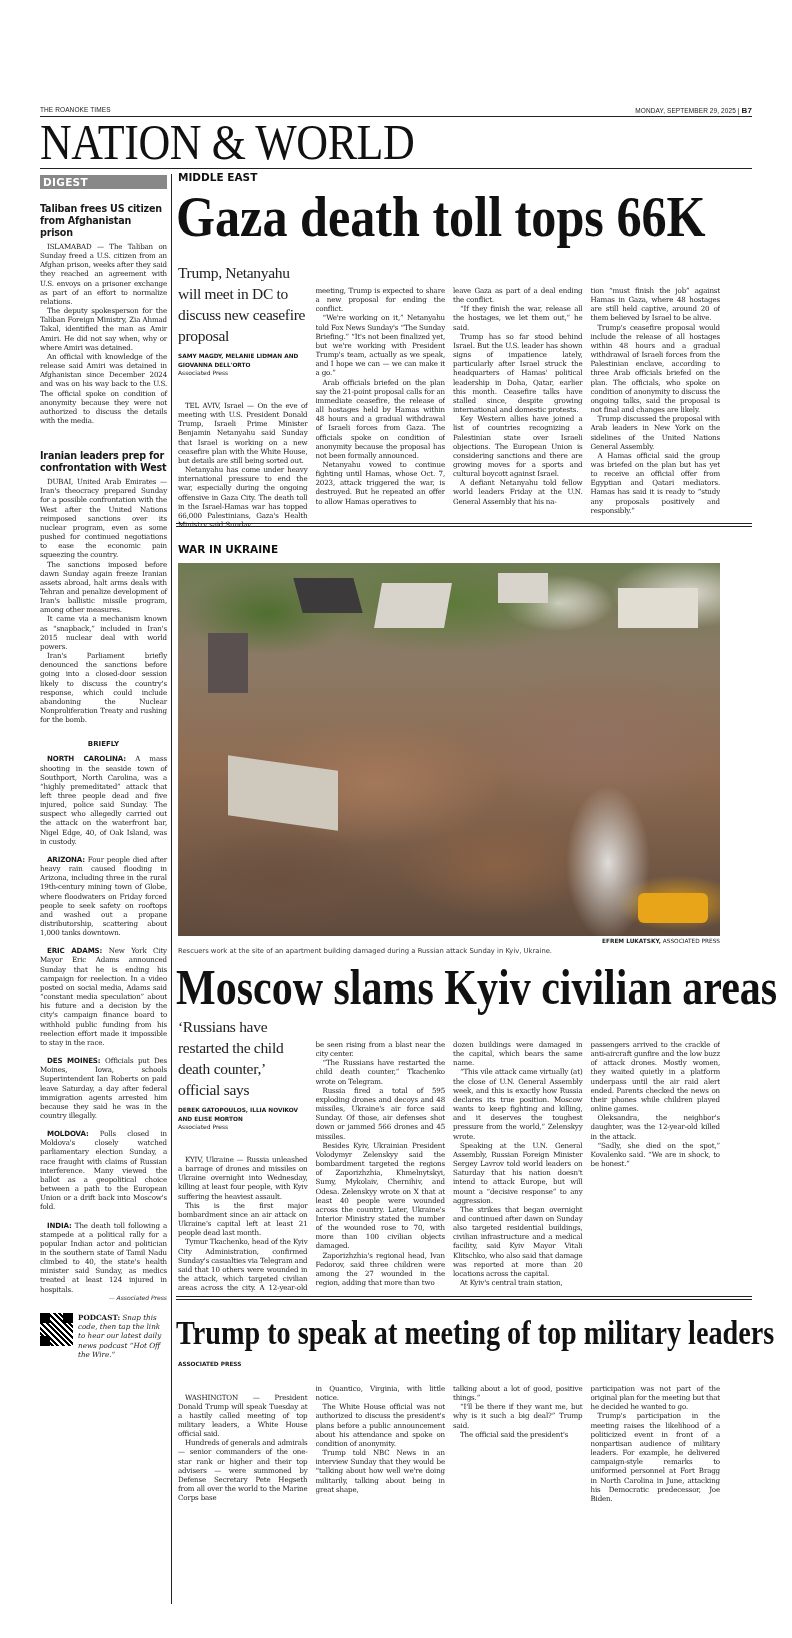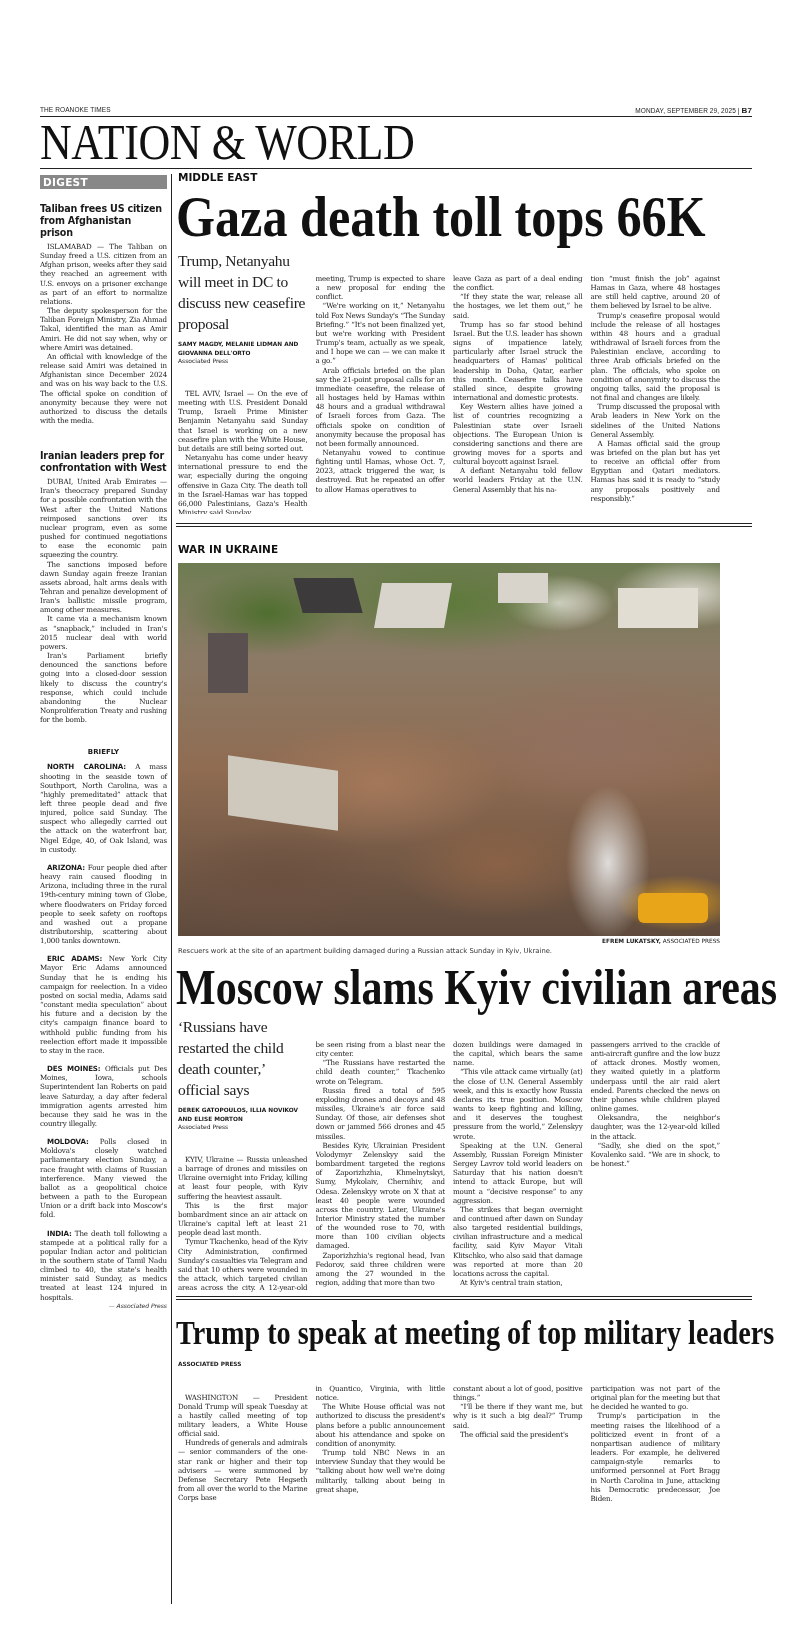--- a/index.html
+++ b/index.html
@@ -21,21 +21,21 @@
   .digest { position:absolute; left:40px; top:175px; width:127px; }
   .digest-label { background:#888; color:#fff; font-family:"DejaVu Sans", sans-serif; font-weight:bold;
     font-size:10.5px; padding:1px 3px; letter-spacing:.3px; }
   .dg-head { font-family:"DejaVu Sans", sans-serif; font-weight:bold; font-size:9.6px; line-height:12px;
     margin-top:14px; letter-spacing:-0.2px; }
   .body { font-family:"DejaVu Serif", serif; font-size:7.1px; line-height:9.15px; text-align:justify;
     hyphens:auto; letter-spacing:-0.15px;margin-top:24px; }
   .body p { text-indent:7px; }
   .digest .body { margin-top:3px; }
   .briefly { text-align:center; font-family:"DejaVu Sans", sans-serif; font-weight:bold; font-size:7px;
-    margin:24px 0 6px; }
+    margin:16px 0 6px; }
   .brief-item { margin-bottom:9px; }
   .brief-item .kick { font-family:"DejaVu Sans", sans-serif; font-weight:bold; }
   .credit-right { text-align:right; font-style:italic; font-family:"DejaVu Sans", sans-serif; font-size:6px; margin-top:0; }
   .podcast { display:flex; gap:5px; margin-top:12px; }
   .qr { width:33px; height:33px; flex:0 0 33px;
     background:
       linear-gradient(#000,#000) 0 0/10px 10px no-repeat,
       linear-gradient(#000,#000) 23px 0/10px 10px no-repeat,
       linear-gradient(#000,#000) 0 23px/10px 10px no-repeat,
       repeating-linear-gradient(45deg,#000 0 2px,#fff 2px 4px),
@@ -111,45 +111,49 @@
   <div class="body">
     <p class="brief-item"><span class="kick">NORTH CAROLINA:</span><span> A mass shooting in the seaside town of Southport, North Carolina, was a “highly premeditated” attack that left three people dead and five injured, police said Sunday. The suspect who allegedly carried out the attack on the waterfront bar, Nigel Edge, 40, of Oak Island, was in custody.</span></p>
     <p class="brief-item"><span class="kick">ARIZONA:</span><span> Four people died after heavy rain caused flooding in Arizona, including three in the rural 19th-century mining town of Globe, where floodwaters on Friday forced people to seek safety on rooftops and washed out a propane distributorship, scattering about 1,000 tanks downtown.</span></p>
     <p class="brief-item"><span class="kick">ERIC ADAMS:</span><span> New York City Mayor Eric Adams announced Sunday that he is ending his campaign for reelection. In a video posted on social media, Adams said “constant media speculation” about his future and a decision by the city's campaign finance board to withhold public funding from his reelection effort made it impossible to stay in the race.</span></p>
     <p class="brief-item"><span class="kick">DES MOINES:</span><span> Officials put Des Moines, Iowa, schools Superintendent Ian Roberts on paid leave Saturday, a day after federal immigration agents arrested him because they said he was in the country illegally.</span></p>
     <p class="brief-item"><span class="kick">MOLDOVA:</span><span> Polls closed in Moldova's closely watched parliamentary election Sunday, a race fraught with claims of Russian interference. Many viewed the ballot as a geopolitical choice between a path to the European Union or a drift back into Moscow's fold.</span></p>
     <p class="brief-item" style="margin-bottom:0"><span class="kick">INDIA:</span><span> The death toll following a stampede at a political rally for a popular Indian actor and politician in the southern state of Tamil Nadu climbed to 40, the state's health minister said Sunday, as medics treated at least 124 injured in hospitals.</span></p>
   </div>
   <div class="credit-right">— Associated Press</div>
 
+  <div class="podcast">
+    <div class="qr"></div>
+    <div class="podcast-text"><span class="kick">PODCAST:</span><span> Snap this code, then tap the link to hear our latest daily news podcast “Hot Off the Wire.”</span></div>
+  </div>
 </aside>
 
 <div class="kicker" style="left:178px; top:171px;">MIDDLE EAST</div>
 <h1 class="big-head" style="left:176px; top:183px; font-size:58px; transform:scaleX(0.865);">Gaza death toll tops 66K</h1>
 
-<div class="cols4" style="left:178px; top:250px; width:542px; height:264px;">
+<div class="cols4" style="left:178px; top:262px; width:542px; height:264px;">
   <div>
     <div class="deck">Trump, Netanyahu will meet in DC to discuss new ceasefire proposal</div>
     <div class="byline">SAMY MAGDY, MELANIE LIDMAN AND GIOVANNA DELL'ORTO</div>
     <div class="agency">Associated Press</div>
     <div class="body">
       <p>TEL AVIV, Israel — On the eve of meeting with U.S. President Donald Trump, Israeli Prime Minister Benjamin Netanyahu said Sunday that Israel is working on a new ceasefire plan with the White House, but details are still being sorted out.</p>
       <p>Netanyahu has come under heavy international pressure to end the war, especially during the ongoing offensive in Gaza City. The death toll in the Israel-Hamas war has topped 66,000 Palestinians, Gaza's Health Ministry said Sunday.</p>
       <p>In Monday's White House</p>
     </div>
   </div>
   <div class="body">
     <p style="text-indent:0">meeting, Trump is expected to share a new proposal for ending the conflict.</p>
     <p>“We're working on it,” Netanyahu told Fox News Sunday's “The Sunday Briefing.” “It's not been finalized yet, but we're working with President Trump's team, actually as we speak, and I hope we can — we can make it a go.”</p>
     <p>Arab officials briefed on the plan say the 21-point proposal calls for an immediate ceasefire, the release of all hostages held by Hamas within 48 hours and a gradual withdrawal of Israeli forces from Gaza. The officials spoke on condition of anonymity because the proposal has not been formally announced.</p>
     <p>Netanyahu vowed to continue fighting until Hamas, whose Oct. 7, 2023, attack triggered the war, is destroyed. But he repeated an offer to allow Hamas operatives to</p>
   </div>
   <div class="body">
     <p style="text-indent:0">leave Gaza as part of a deal ending the conflict.</p>
-    <p>“If they state the war, release all the hostages, we let them out,” he said.</p>
+    <p>“If they finish the war, release all the hostages, we let them out,” he said.</p>
     <p>Trump has so far stood behind Israel. But the U.S. leader has shown signs of impatience lately, particularly after Israel struck the headquarters of Hamas' political leadership in Doha, Qatar, earlier this month. Ceasefire talks have stalled since, despite growing international and domestic protests.</p>
     <p>Key Western allies have joined a list of countries recognizing a Palestinian state over Israeli objections. The European Union is considering sanctions and there are growing moves for a sports and cultural boycott against Israel.</p>
     <p>A defiant Netanyahu told fellow world leaders Friday at the U.N. General Assembly that his na-</p>
   </div>
   <div class="body">
     <p style="text-indent:0">tion “must finish the job” against Hamas in Gaza, where 48 hostages are still held captive, around 20 of them believed by Israel to be alive.</p>
     <p>Trump's ceasefire proposal would include the release of all hostages within 48 hours and a gradual withdrawal of Israeli forces from the Palestinian enclave, according to three Arab officials briefed on the plan. The officials, who spoke on condition of anonymity to discuss the ongoing talks, said the proposal is not final and changes are likely.</p>
     <p>Trump discussed the proposal with Arab leaders in New York on the sidelines of the United Nations General Assembly.</p>
     <p>A Hamas official said the group was briefed on the plan but has yet to receive an official offer from Egyptian and Qatari mediators. Hamas has said it is ready to “study any proposals positively and responsibly.”</p>
   </div>
@@ -171,21 +175,21 @@
 <div class="photo-caption">Rescuers work at the site of an apartment building damaged during a Russian attack Sunday in Kyiv, Ukraine.</div>
 
 <h1 class="big-head" style="left:176px; top:958px; font-size:50px; font-weight:bold; transform:scaleX(0.84);">Moscow slams Kyiv civilian areas</h1>
 
 <div class="cols4" style="left:178px; top:1016px; width:542px; height:276px;">
   <div>
     <div class="deck">‘Russians have restarted the child death counter,’ official says</div>
     <div class="byline">DEREK GATOPOULOS, ILLIA NOVIKOV AND ELISE MORTON</div>
     <div class="agency">Associated Press</div>
     <div class="body">
-      <p>KYIV, Ukraine — Russia unleashed a barrage of drones and missiles on Ukraine overnight into Friday, killing at least four people, with Kyiv suffering the heaviest assault.</p>
+      <p>KYIV, Ukraine — Russia unleashed a barrage of drones and missiles on Ukraine overnight into Wednesday, killing at least four people, with Kyiv suffering the heaviest assault.</p>
       <p>This is the first major bombardment since an air attack on Ukraine's capital left at least 21 people dead last month.</p>
       <p>Tymur Tkachenko, head of the Kyiv City Administration, confirmed Sunday's casualties via Telegram and said that 10 others were wounded in the attack, which targeted civilian areas across the city. A 12-year-old girl was among the dead. Thick black smoke could</p>
     </div>
   </div>
   <div class="body">
     <p style="text-indent:0">be seen rising from a blast near the city center.</p>
     <p>“The Russians have restarted the child death counter,” Tkachenko wrote on Telegram.</p>
     <p>Russia fired a total of 595 exploding drones and decoys and 48 missiles, Ukraine's air force said Sunday. Of those, air defenses shot down or jammed 566 drones and 45 missiles.</p>
     <p>Besides Kyiv, Ukrainian President Volodymyr Zelenskyy said the bombardment targeted the regions of Zaporizhzhia, Khmelnytskyi, Sumy, Mykolaiv, Chernihiv, and Odesa. Zelenskyy wrote on X that at least 40 people were wounded across the country. Later, Ukraine's Interior Ministry stated the number of the wounded rose to 70, with more than 100 civilian objects damaged.</p>
     <p>Zaporizhzhia's regional head, Ivan Fedorov, said three children were among the 27 wounded in the region, adding that more than two</p>
@@ -215,21 +219,21 @@
       <p>WASHINGTON — President Donald Trump will speak Tuesday at a hastily called meeting of top military leaders, a White House official said.</p>
       <p>Hundreds of generals and admirals — senior commanders of the one-star rank or higher and their top advisers — were summoned by Defense Secretary Pete Hegseth from all over the world to the Marine Corps base</p>
     </div>
   </div>
   <div class="body">
     <p style="text-indent:0">in Quantico, Virginia, with little notice.</p>
     <p>The White House official was not authorized to discuss the president's plans before a public announcement about his attendance and spoke on condition of anonymity.</p>
     <p>Trump told NBC News in an interview Sunday that they would be “talking about how well we're doing militarily, talking about being in great shape,</p>
   </div>
   <div class="body">
-    <p style="text-indent:0">constant about a lot of good, positive things.”</p>
+    <p style="text-indent:0">talking about a lot of good, positive things.”</p>
     <p>“I'll be there if they want me, but why is it such a big deal?” Trump said.</p>
     <p>The official said the president's</p>
   </div>
   <div class="body">
     <p style="text-indent:0">participation was not part of the original plan for the meeting but that he decided he wanted to go.</p>
     <p>Trump's participation in the meeting raises the likelihood of a politicized event in front of a nonpartisan audience of military leaders. For example, he delivered campaign-style remarks to uniformed personnel at Fort Bragg in North Carolina in June, attacking his Democratic predecessor, Joe Biden.</p>
   </div>
 </div>
 
 </body></html>

